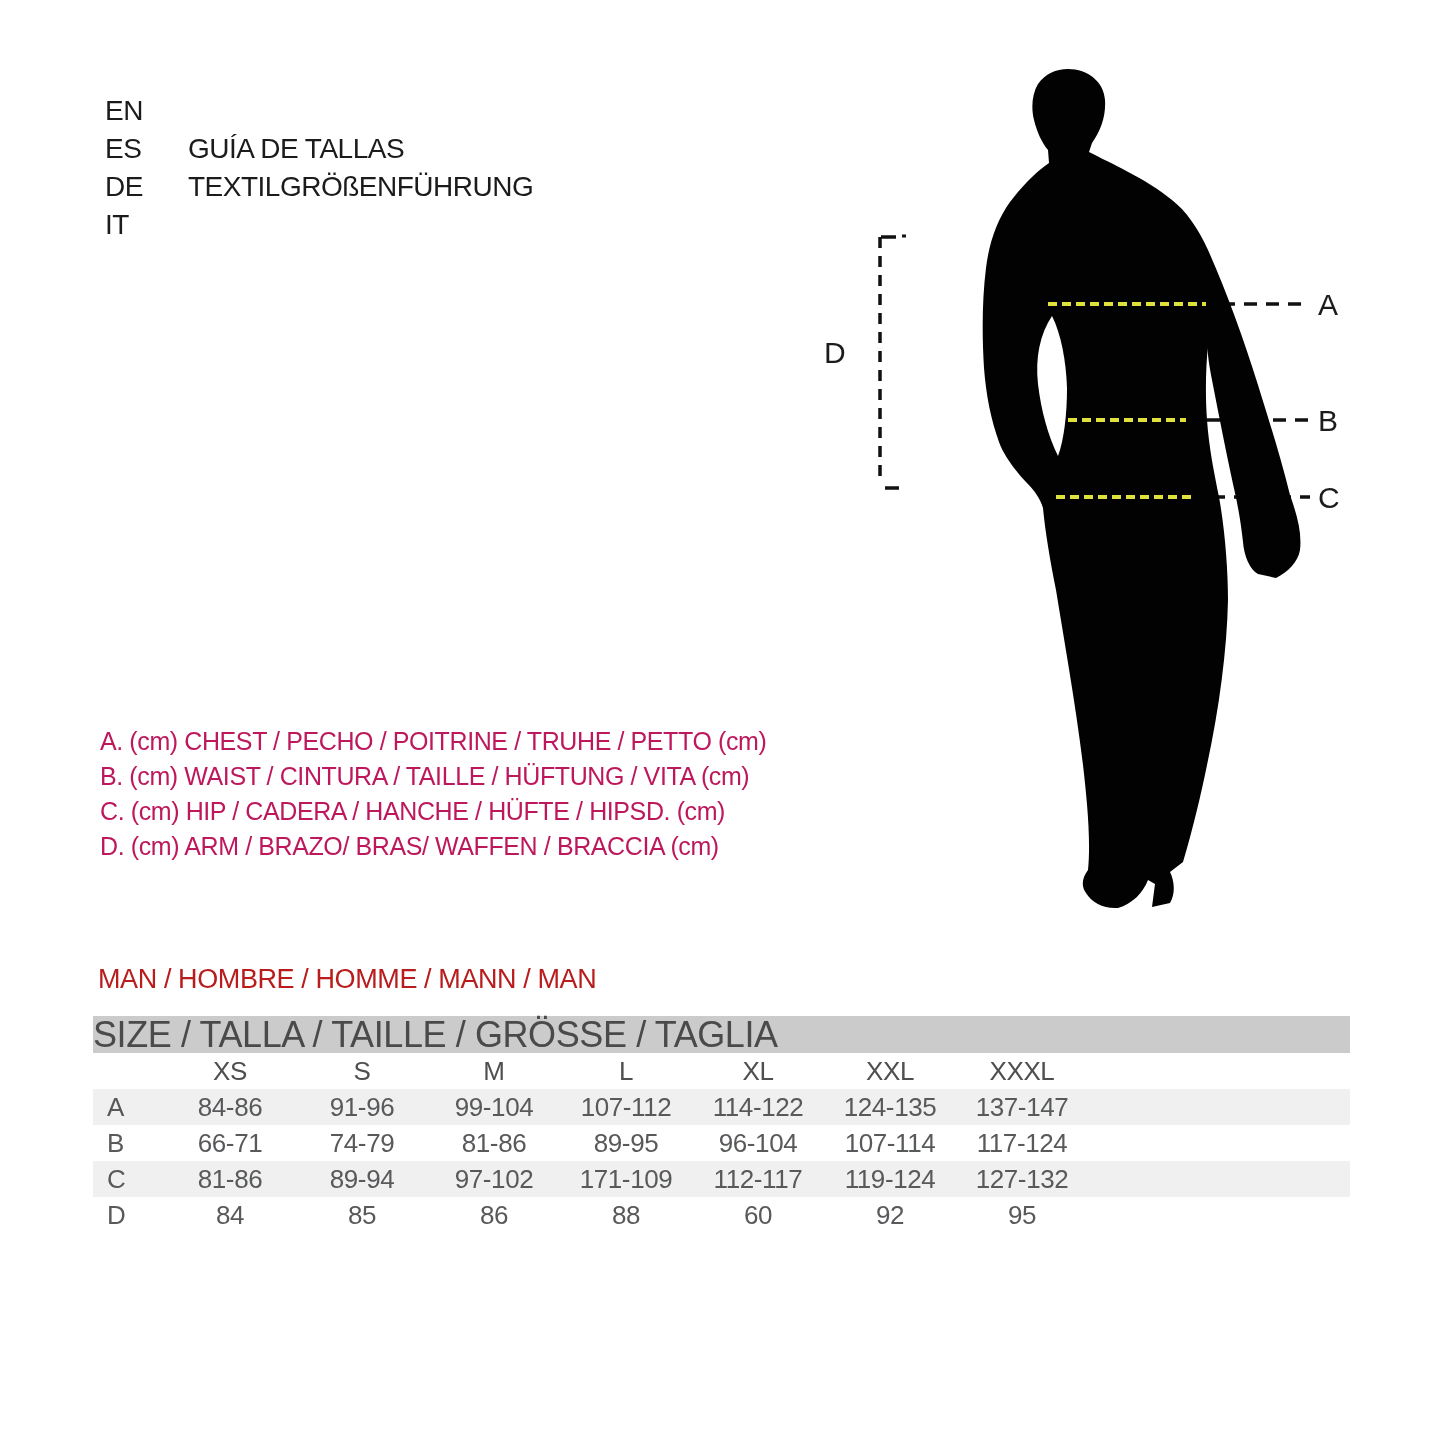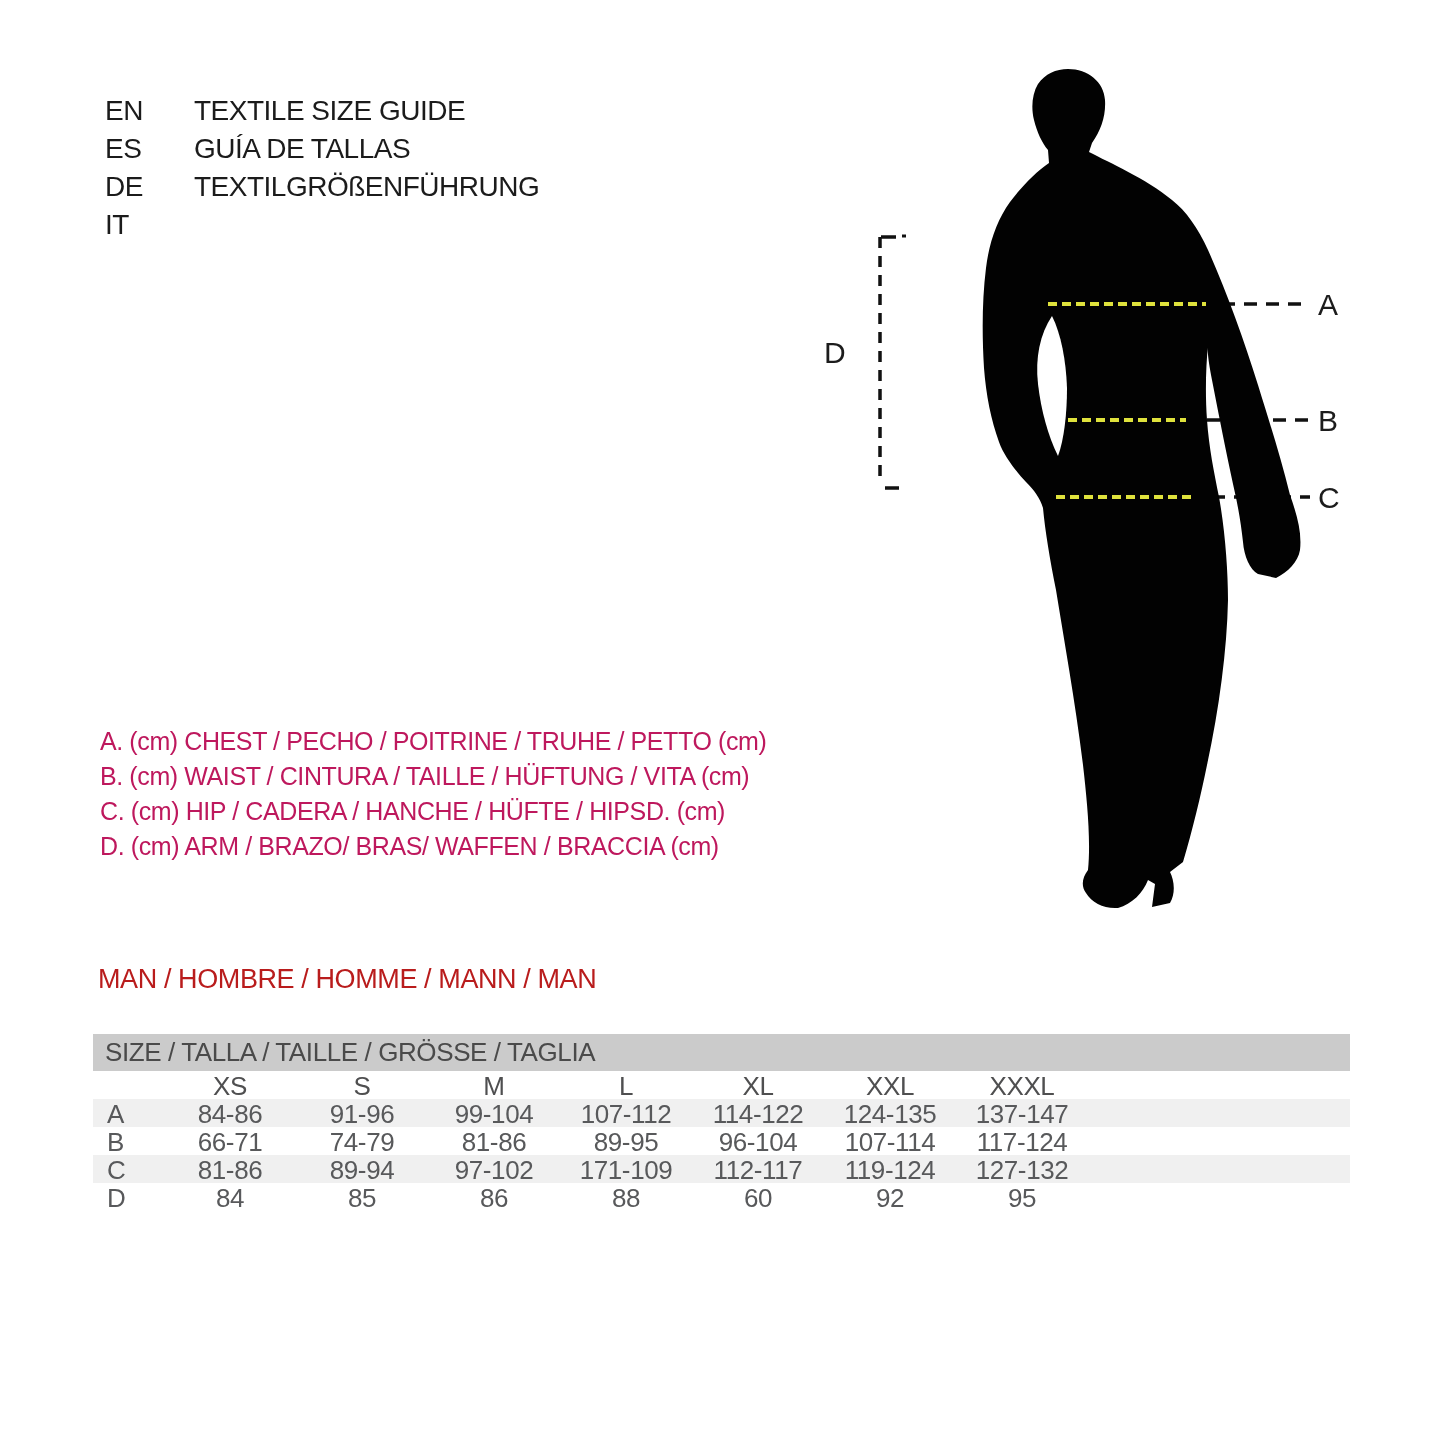--- a/index.html
+++ b/index.html
@@ -5,56 +5,55 @@
   html,body{margin:0;padding:0;}
   body{
     width:1445px;height:1445px;background:#ffffff;position:relative;
     font-family:"Liberation Sans", sans-serif;overflow:hidden;
     -webkit-font-smoothing:antialiased;
   }
   .canvas{position:absolute;inset:0;}
 
   
   .lang-block{position:absolute;left:105px;top:92px;color:#1b1b1b;}
-  .lang-row{display:flex;line-height:38px;font-size:28px;letter-spacing:-0.5px;gap:6px;}
+  .lang-row{display:flex;line-height:38px;font-size:28px;letter-spacing:-0.5px;}
   .lang-code{width:83px;flex:0 0 83px;}
   .lang-title{white-space:nowrap;}
 
   
   .legend-block{position:absolute;left:100px;top:724px;color:#be185d;}
   .legend-row{line-height:35px;font-size:25px;letter-spacing:-0.4px;white-space:nowrap;}
 
   
   .section-title{position:absolute;left:98px;top:962px;font-size:27px;line-height:34px;
     color:#b91c1c;letter-spacing:-0.4px;white-space:nowrap;}
 
   
   .size-table{position:absolute;left:93px;top:1016px;width:1257px;}
   .table-bar{height:37px;line-height:37px;background:#cbcbcb;color:#4a4a4a;
-    font-size:26px;padding-left:12px;letter-spacing:-0.4px;box-sizing:border-box;margin-top:18px;}
-  .trow{display:grid;grid-template-columns:71px repeat(7,132px);height:28px;
+    font-size:36px;padding-left:0;letter-spacing:-0.4px;box-sizing:border-box;}
+  .trow{display:grid;grid-template-columns:71px repeat(7,132px);height:36px;
     align-items:center;font-size:26px;color:#58595b;letter-spacing:-0.4px;}
   .trow .cell{text-align:center;}
   .trow .cell.rowlabel{text-align:left;padding-left:14px;}
   .trow.alt{background:#f0f0f0;}
   .trow.thead{color:#4f4f50;}
 
   
   .figure-svg{position:absolute;left:0;top:0;width:1445px;height:1445px;}
   .figure-svg text{font-family:"Liberation Sans", sans-serif;font-size:30px;fill:#1c1c1c;}
 </style>
 </head>
 <body>
 
 <div class="canvas">
 
   <section class="lang-block">
     <div class="lang-row">
       <span class="lang-code">EN</span>
-      <span class="lang-title">TEXTILE SIZE GUIDE</span>
     </div>
     <div class="lang-row">
       <span class="lang-code">ES</span>
       <span class="lang-title">GUÍA DE TALLAS</span>
     </div>
     <div class="lang-row">
       <span class="lang-code">DE</span>
       <span class="lang-title">TEXTILGRÖßENFÜHRUNG</span>
     </div>
     <div class="lang-row">

